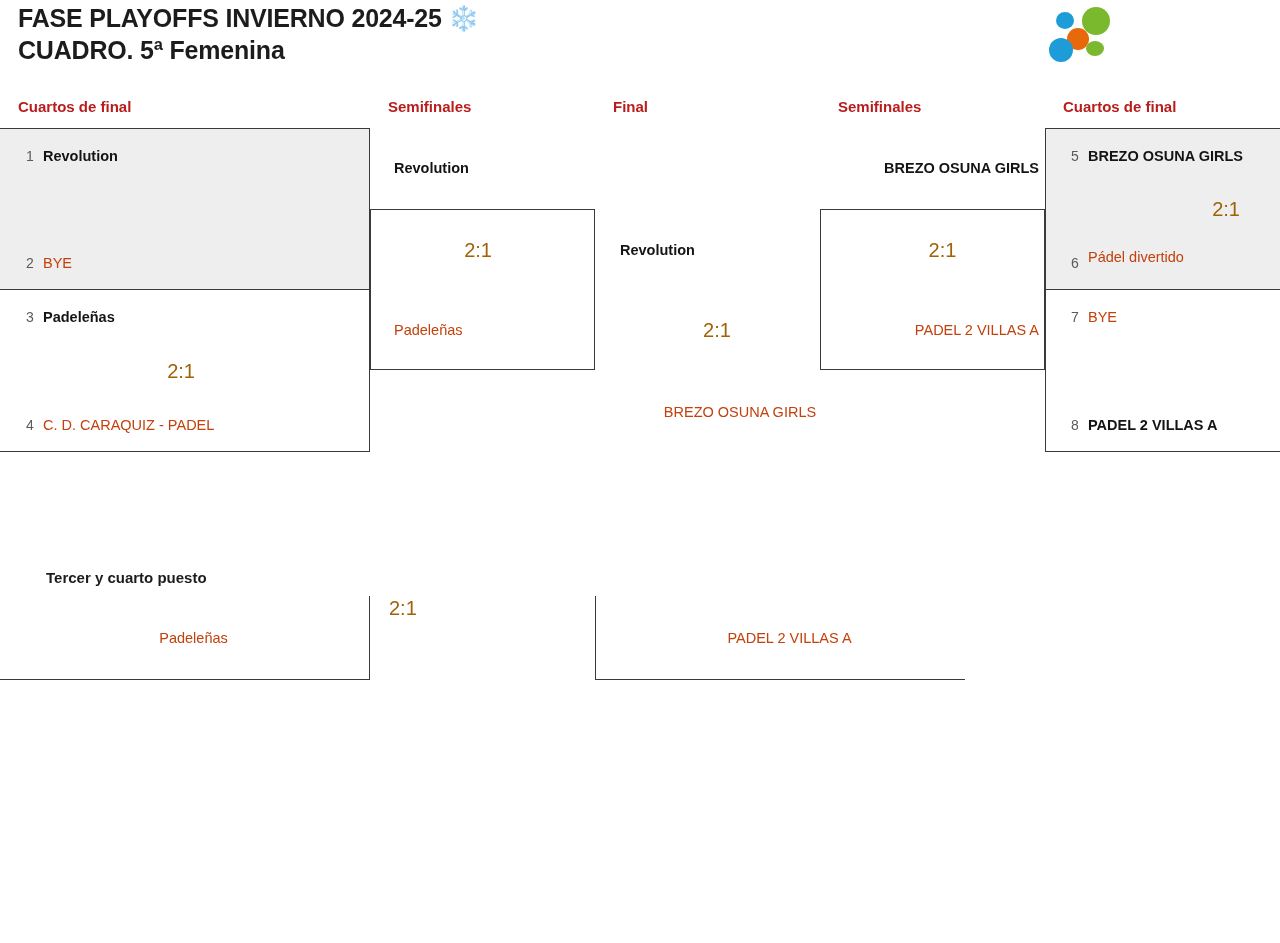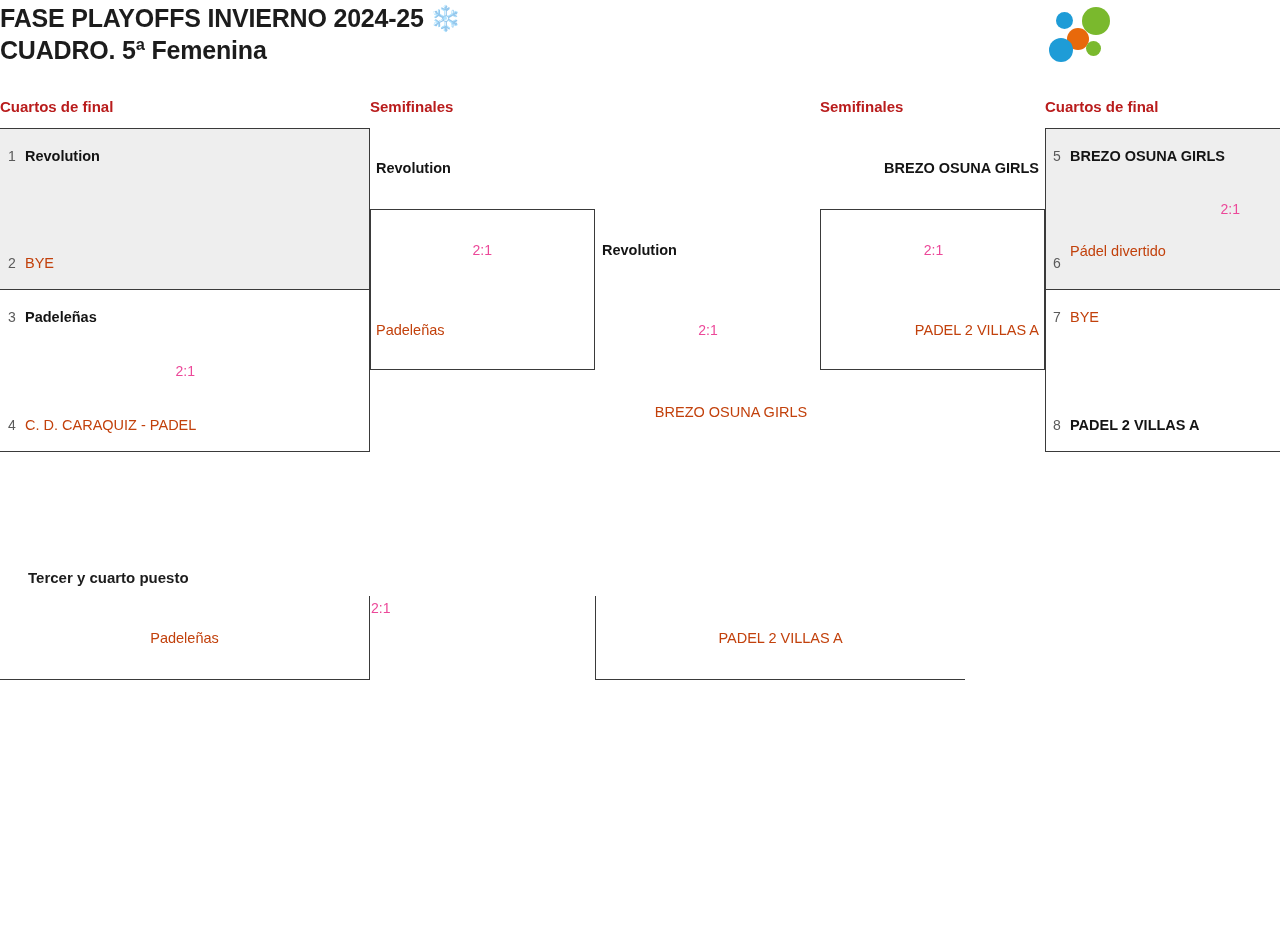--- a/index.html
+++ b/index.html
@@ -1,15 +1,15 @@
 <!DOCTYPE html>
 <html><head>
 <meta charset="utf-8">
 <style>
-  * { box-sizing: border-box; }
+  * { box-sizing: border-box; padding-left: 18px; }
   html, body {
     margin: 0; padding: 0;
     width: 1280px; height: 943px;
     background: #ffffff;
     overflow: hidden;
   }
   body {
     font-family: "Liberation Sans", sans-serif;
     color: #231f20;
     -webkit-font-smoothing: antialiased;
@@ -83,23 +83,23 @@
   .cell.win { font-weight: 700; color: #141414; }
   .seed {
     position: absolute;
     font-size: 14px;
     line-height: 18px;
     color: #5a5a5a;
     white-space: nowrap;
   }
   .score {
     position: absolute;
-    font-size: 14px;
+    font-size: 20px;
     line-height: 18px;
-    color: #ec4899;
+    color: #a16207;
     white-space: nowrap;
   }
 
   .ta-l { text-align: left; }
   .ta-r { text-align: right; }
   .ta-c { text-align: center; }
 
   
   .third-title {
     position: absolute;
@@ -138,20 +138,21 @@
       <span class="dot b1"></span>
       <span class="dot g1"></span>
       <span class="dot o1"></span>
       <span class="dot b2"></span>
       <span class="dot g2"></span>
     </div>
   </div>
 
   <div class="round-head" style="left:0px; width:370px;">Cuartos de final</div>
   <div class="round-head" style="left:370px; width:225px;">Semifinales</div>
+  <div class="round-head" style="left:595px; width:225px;">Final</div>
   <div class="round-head" style="left:820px; width:225px;">Semifinales</div>
   <div class="round-head" style="left:1045px; width:370px;">Cuartos de final</div>
 
   <div class="box shaded" style="left:-1px; top:128px; width:371px; height:162px;"></div>
   <div class="box" style="left:-1px; top:289px; width:371px; height:163px;"></div>
 
   <div class="seed" style="left:8px; top:147px;">1</div>
   <div class="cell win ta-l" style="left:25px; top:147px;">Revolution</div>
   <div class="seed" style="left:8px; top:254px;">2</div>
   <div class="cell ta-l" style="left:25px; top:254px;">BYE</div>
@@ -176,21 +177,21 @@
   <div class="cell win ta-r" style="left:814px; top:159px; width:225px;">BREZO OSUNA GIRLS</div>
   <div class="cell ta-r" style="left:814px; top:321px; width:225px;">PADEL 2 VILLAS A</div>
   <div class="score ta-c" style="left:876px; top:241px; width:115px;">2:1</div>
 
   <div class="box shaded" style="left:1045px; top:128px; width:371px; height:162px;"></div>
   <div class="box" style="left:1045px; top:289px; width:371px; height:163px;"></div>
 
   <div class="seed" style="left:1053px; top:147px;">5</div>
   <div class="cell win ta-l" style="left:1070px; top:147px;">BREZO OSUNA GIRLS</div>
   <div class="seed" style="left:1053px; top:254px;">6</div>
-  <div class="cell ta-l" style="left:1070px; top:242px;text-align:right;">Pádel divertido</div>
+  <div class="cell ta-l" style="left:1070px; top:248px;text-align:right;">Pádel divertido</div>
   <div class="score ta-r" style="left:1105px; top:200px; width:135px;">2:1</div>
 
   <div class="seed" style="left:1053px; top:308px;">7</div>
   <div class="cell ta-l" style="left:1070px; top:308px;">BYE</div>
   <div class="seed" style="left:1053px; top:416px;">8</div>
   <div class="cell win ta-l" style="left:1070px; top:416px;">PADEL 2 VILLAS A</div>
   <div class="score ta-r" style="left:1105px; top:362px; width:135px;"></div>
 
   <div class="third-title">Tercer y cuarto puesto</div>
 

